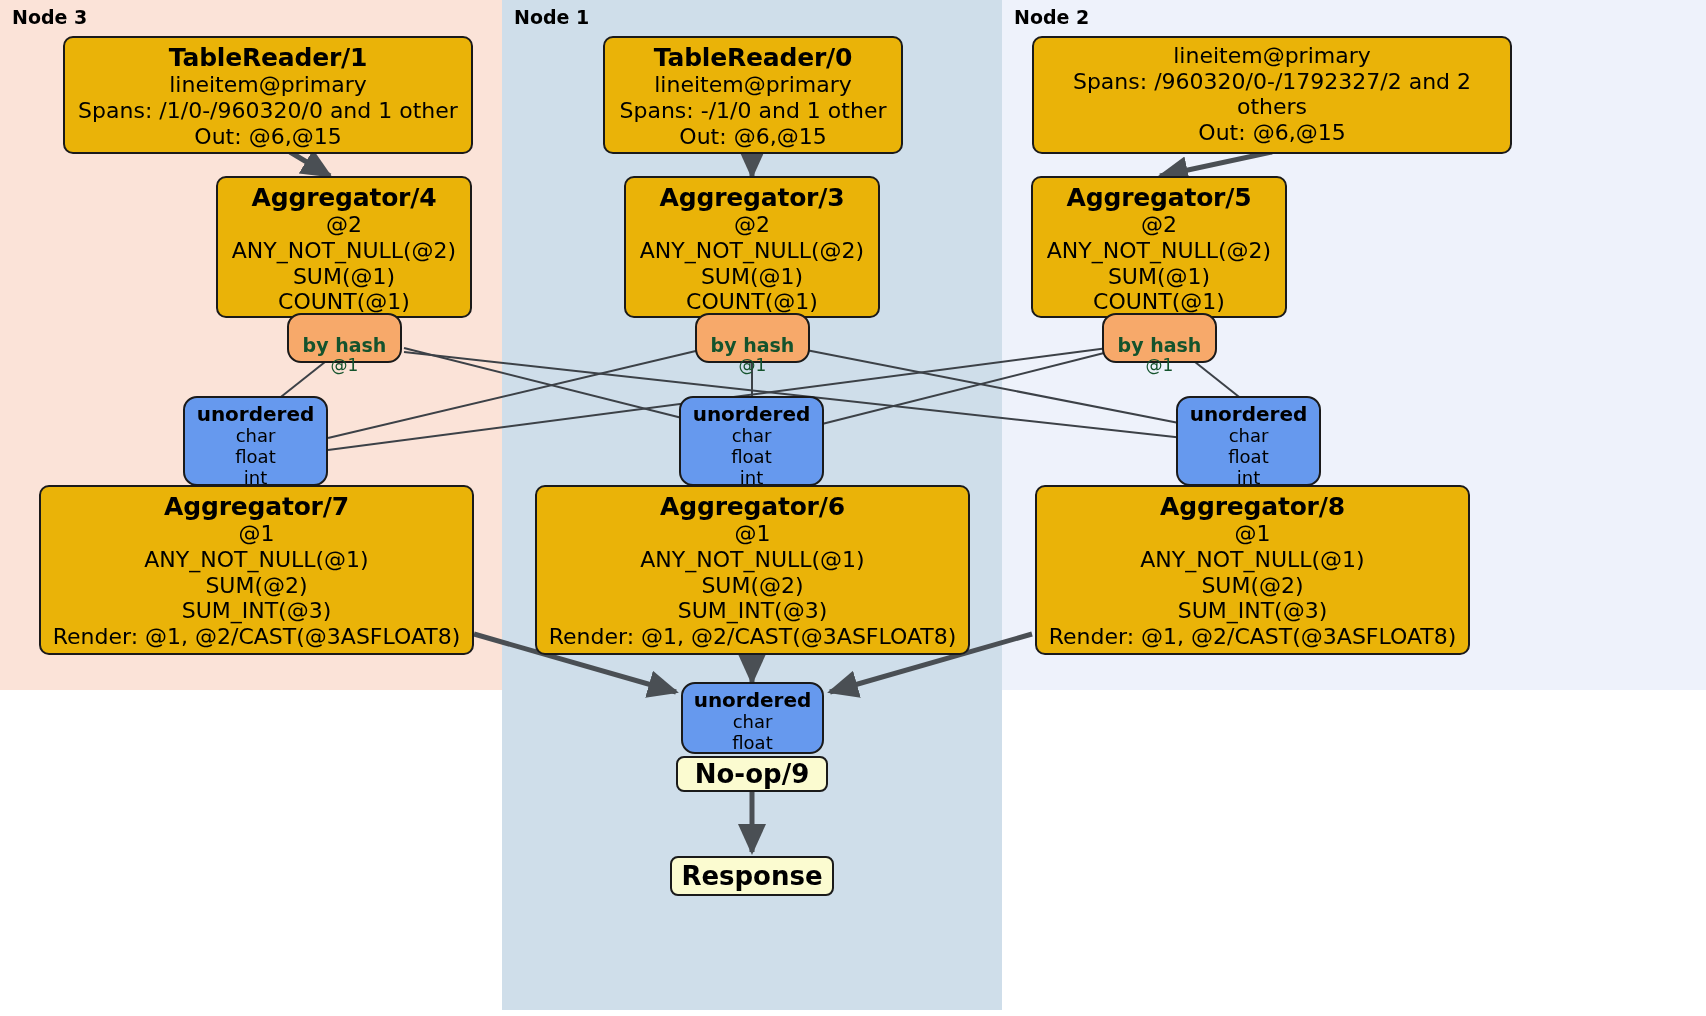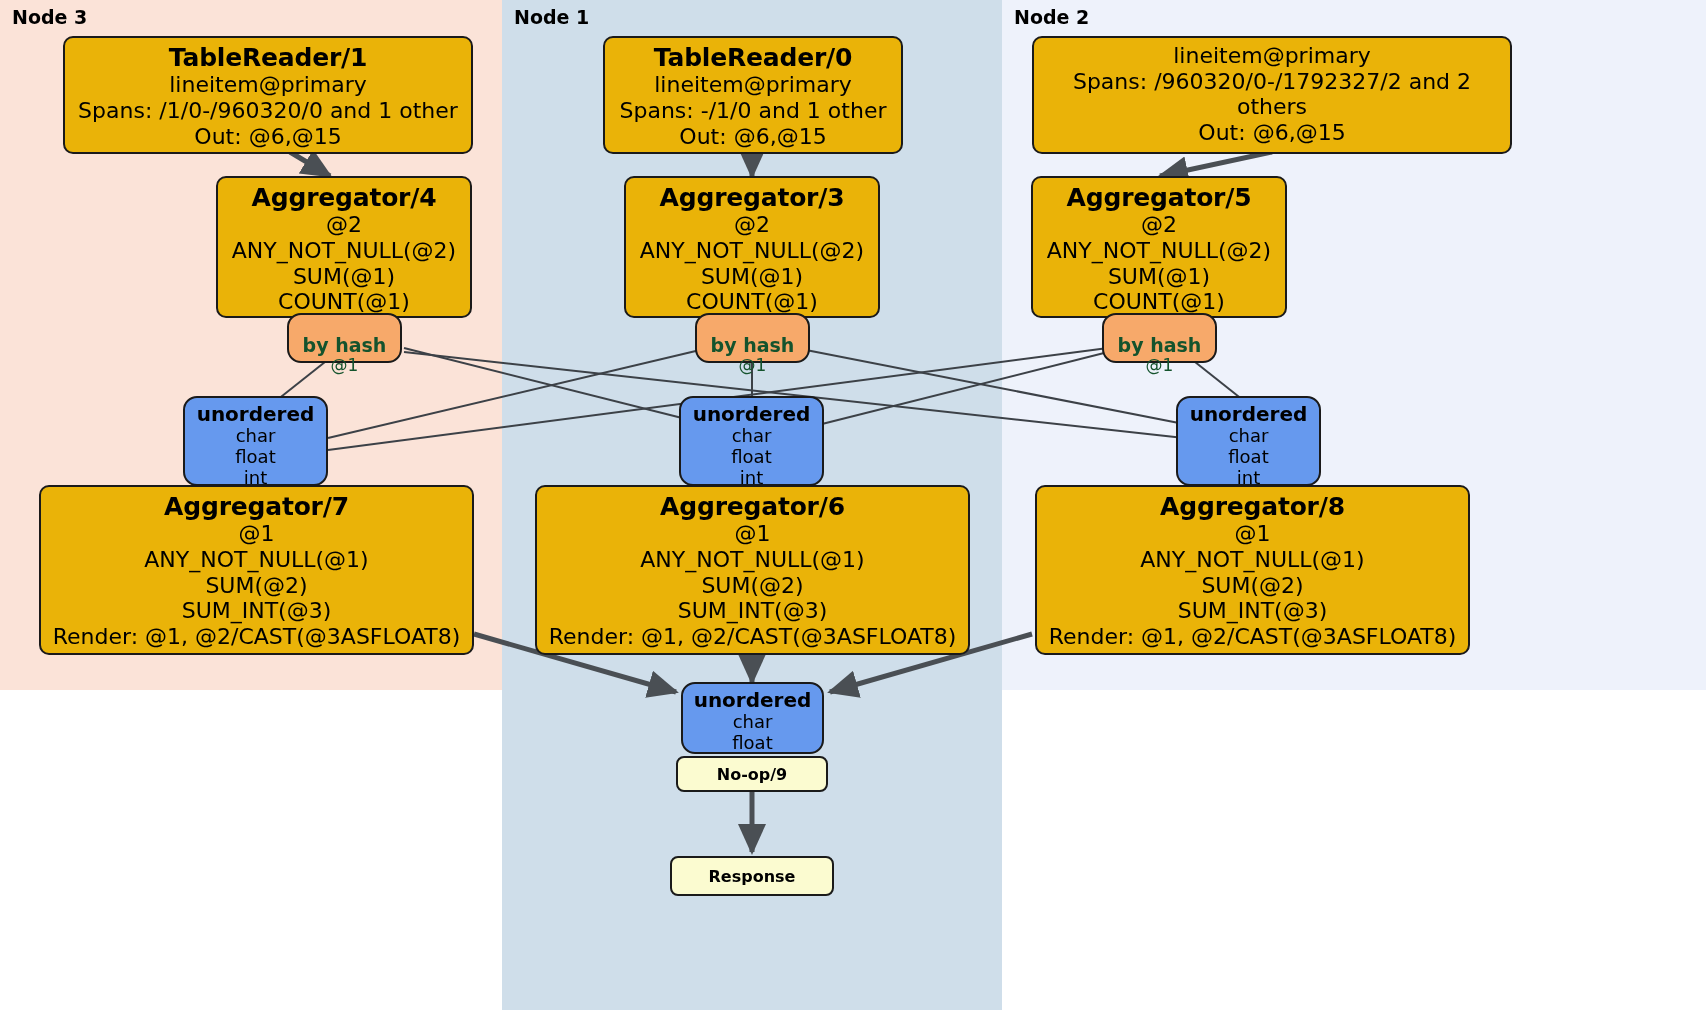--- a/index.html
+++ b/index.html
@@ -110,21 +110,21 @@
     border-radius: 8px;
     text-align: center;
     color: #000000;
     z-index: 10;
     display: flex;
     align-items: center;
     justify-content: center;
   }
   .small-box .ttl {
     font-weight: bold;
-    font-size: 16px;
+    font-size: 26px;
     text-align: right;
   }
 
   
   svg.edges {
     position: absolute;
     left: 0; top: 0;
     width: 1706px;
     height: 1016px;
     overflow: visible;

